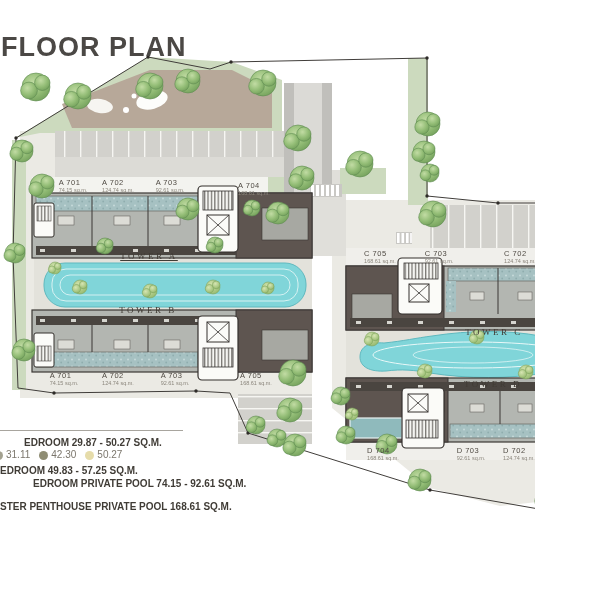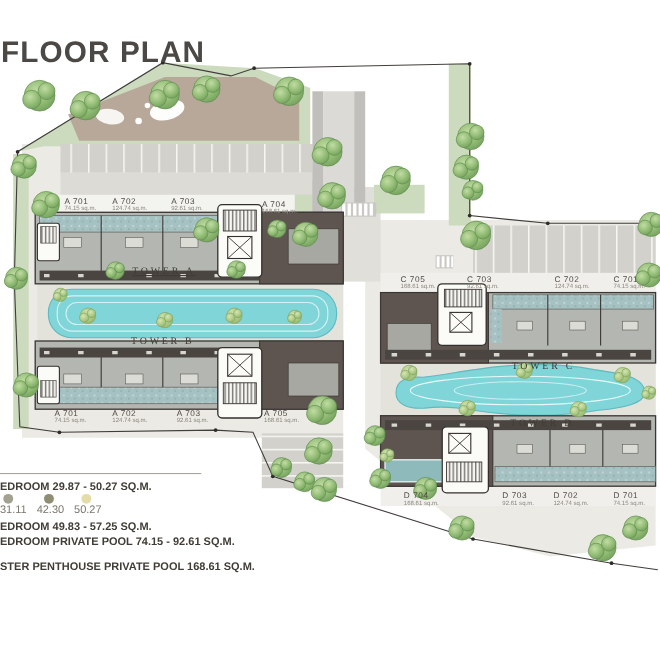--- a/index.html
+++ b/index.html
@@ -1,33 +1,33 @@
 <!DOCTYPE html>
 <html><head>
 <meta charset="utf-8">
 <style>
   html,body{margin:0;padding:0;background:#fff;}
-  .canvas{position:relative;width:600px;height:600px;background:#ffffff;overflow:hidden;
+  .canvas{position:relative;width:535px;height:600px;background:#ffffff;overflow:hidden;
           font-family:"Liberation Sans",sans-serif;}
   .canvas svg{position:absolute;left:0;top:0;}
   #title{position:absolute;left:1px;top:32px;font-size:27px;font-weight:bold;color:#4b4845;
          letter-spacing:1px;z-index:3;white-space:nowrap;}
   #labels{position:absolute;left:0;top:0;width:600px;height:600px;z-index:2;pointer-events:none;}
   .unit-label{position:absolute;transform:translateX(-50%);text-align:left;line-height:1.1;
               font-family:Liberation Sans, sans-serif;color:#504b44;white-space:nowrap;}
   .unit-id{font-size:7.5px;letter-spacing:.5px;}
   .unit-area{font-size:5.5px;color:#8b867c;}
   .tower-name{position:absolute;transform:translateX(-50%);font-family:"Liberation Serif",serif;
               font-size:9px;letter-spacing:2.5px;color:#413c35;white-space:nowrap;}
   .legend{position:absolute;left:0;top:430px;width:210px;z-index:3;}
   .lg-divider{border-top:1px solid #a8a59e;width:183px;}
   .lg-header{font-size:10px;font-weight:bold;color:#403c36;line-height:12px;white-space:nowrap;}
-  .lg-header:nth-of-type(1){margin-top:6px;}
+  .lg-header:nth-of-type(1){margin-top:6px;padding-left:24px;}
   .lg-dots{display:flex;align-items:center;font-size:10px;color:#7b766c;line-height:12px;}
-  .lg-item{display:inline-flex;align-items:center;margin-right:9px;flex-direction:column;}
+  .lg-item{display:inline-flex;align-items:center;margin-right:9px;}
   .lg-dot{width:9px;height:9px;border-radius:50%;display:inline-block;margin-right:3px;}
   .lg-dot.cut{margin-left:-6px;}
 </style>
 </head>
 <body>
 
 <div class="canvas">
 
 <svg width="600" height="600" viewBox="0 0 600 600">
   <defs>
@@ -468,21 +468,21 @@
           <circle cx="352" cy="414" r="6" fill="url(#gBush)" stroke="#7fa45e" stroke-width="0.6"></circle>
           <circle cx="349" cy="415.5" r="3.5999999999999996" fill="url(#gBush)" stroke="#7fa45e" stroke-width="0.6"></circle>
           <circle cx="354.7" cy="412.2" r="3.3000000000000003" fill="url(#gBush)" stroke="#7fa45e" stroke-width="0.6"></circle>
         </g>
       </g>
 </svg>
 
 <div id="title">FLOOR PLAN</div>
 
 <div id="labels">
-      <div class="tower-name" style="left: 149px; top: 241px; text-decoration: underline;">TOWER A</div>
+      <div class="tower-name" style="left: 149px; top: 251px; text-decoration: underline;">TOWER A</div>
       <div class="unit-label" style="left: 73px; top: 179px;">
         <div class="unit-id">A 701</div>
         <div class="unit-area">74.15 sq.m.</div>
       </div>
       <div class="unit-label" style="left: 118px; top: 179px;">
         <div class="unit-id">A 702</div>
         <div class="unit-area">124.74 sq.m.</div>
       </div>
       <div class="unit-label" style="left: 170px; top: 179px;">
         <div class="unit-id">A 703</div>
@@ -557,18 +557,18 @@
           <span class="lg-item">
             <span class="lg-dot" style="background: rgb(143, 141, 116);"></span>
             <span>42.30</span>
           </span>
           <span class="lg-item">
             <span class="lg-dot" style="background: rgb(230, 220, 170);"></span>
             <span>50.27</span>
           </span>
         </div>
         <div class="lg-header" style="margin-top: 4px;">EDROOM 49.83 - 57.25 SQ.M.</div>
-        <div class="lg-header" style="margin-top: 1px;">EDROOM PRIVATE POOL 74.15 - 92.61 SQ.M.</div>
+        <div class="lg-header" style="margin-top: 1px; padding-left: 33px;">EDROOM PRIVATE POOL 74.15 - 92.61 SQ.M.</div>
         <div class="lg-header" style="margin-top: 11px;">STER PENTHOUSE PRIVATE POOL 168.61 SQ.M.</div>
       </div>
 </div>
 
 </div>
 
 </body></html>

